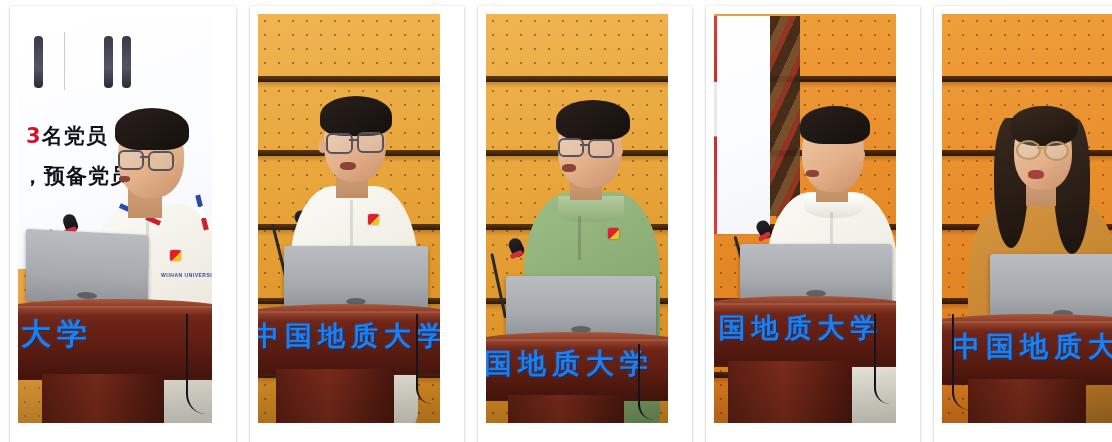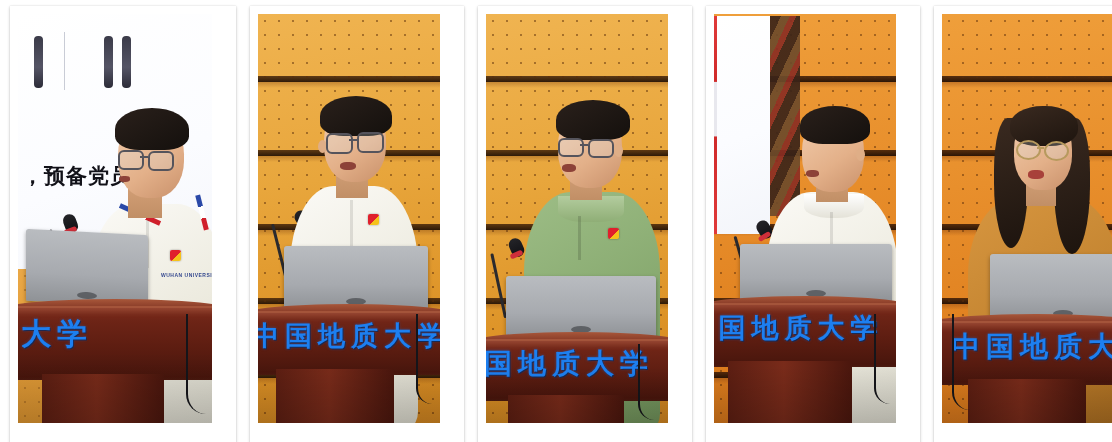--- a/index.html
+++ b/index.html
@@ -162,20 +162,23 @@
                   background:linear-gradient(170deg,#eaa846,#d9902b);"></div>
       <div class="perf" style="top:255px;height:154px;opacity:.5;"></div>
 
       <div class="slide-bars" style="left:16px;top:22px;height:52px;">
         <i></i>
           <i style="margin-left:52px;"></i>
           <i></i>
       </div>
       <div class="slide-rule" style="left:46px;top:18px;height:58px;"></div>
 
+      <div class="slide-text" style="left:8px;top:108px;font-size:21px;">
+        <span class="accent">3</span><span>名党员</span>
+      </div>
       <div class="slide-text" style="left:4px;top:148px;font-size:21px;">
         <span>，预备党员</span>
       </div>
 
       <div class="mic-stand" style="left:52px;top:212px;width:3px;height:62px;transform:rotate(-20deg);"></div>
       <div class="mic-head" style="left:46px;top:200px;transform:rotate(-20deg);"></div>
       <div class="mic-ring" style="left:46px;top:214px;transform:rotate(-20deg);"></div>
 
       <div class="person">
         <div class="torso shirt-white" style="left:72px;top:190px;width:132px;height:225px;"></div>

